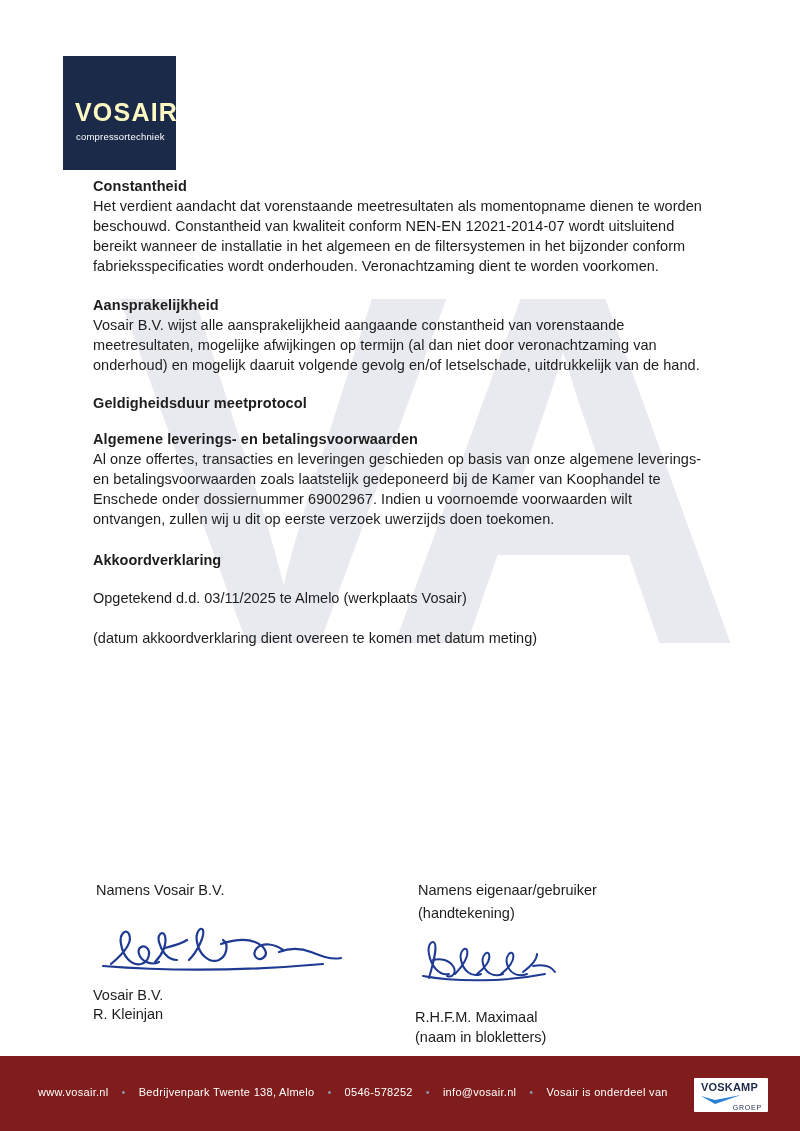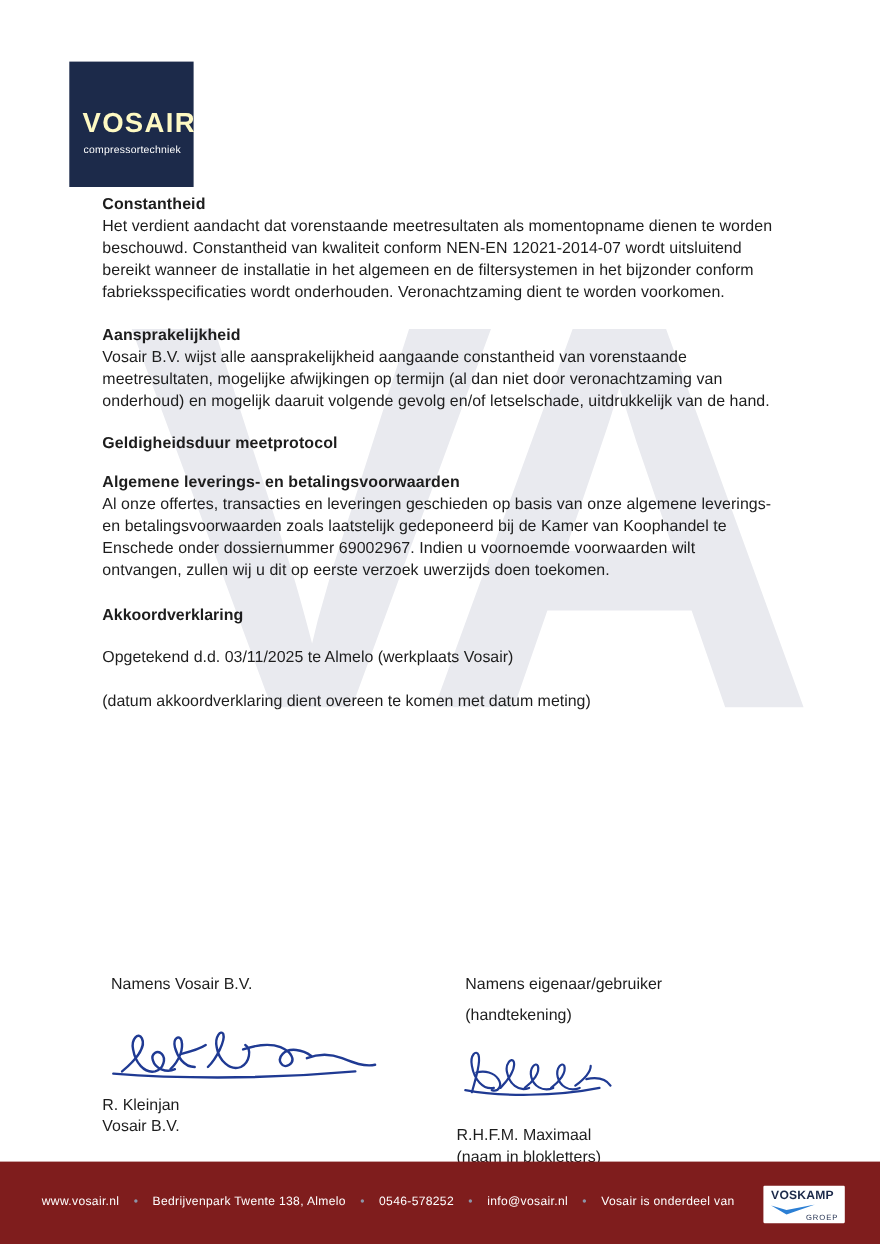--- a/index.html
+++ b/index.html
@@ -117,21 +117,21 @@
   .sign-col {
     width: 50%;
     position: relative;
   }
   .sign-col.right {
     padding-left: 30px;
   }
   .sign-head {
     font-size: 14.5px;
     line-height: 1.35;
-    margin: 8px;
+    margin: 3px;
   }
   .sign-graphic {
     height: 82px;
     position: relative;
   }
   .sign-graphic svg {
     position: absolute;
     left: 0;
     top: 0;
   }
@@ -250,22 +250,22 @@
             <path d="M18 60 C30 50 40 38 36 30 C33 24 26 30 28 40 C30 52 38 62 48 60 C56 58 58 48 54 44 C50 40 44 44 46 50 C48 57 58 62 66 58"></path>
             <path d="M62 58 C70 50 74 40 72 32 C70 26 64 30 66 38 C68 46 74 56 84 56"></path>
             <path d="M72 44 C80 42 88 40 94 36"></path>
             <path d="M96 56 C104 48 112 32 110 26 C108 22 102 28 104 38 C106 50 116 60 126 56 C134 52 136 40 130 36"></path>
             <path d="M128 40 C140 36 152 34 162 38 C172 42 176 50 170 54 C164 58 158 50 164 44 C170 38 182 40 190 46"></path>
             <path d="M186 48 C196 44 208 44 218 48 C228 52 238 56 248 54"></path>
             <path d="M10 62 C60 66 140 68 230 60"></path>
           </g>
         </svg>
       </div>
+      <p class="sign-foot">Vosair B.V.</p>
       <p class="sign-foot">R. Kleinjan</p>
-      <p class="sign-foot">Vosair B.V.</p>
     </div>
 
     <div class="sign-col right">
       <p class="sign-head">Namens eigenaar/gebruiker</p>
       <p class="sign-head">(handtekening)</p>
       <div class="sign-graphic">
         <svg width="200" height="66" viewBox="0 0 200 66" xmlns="http://www.w3.org/2000/svg" aria-hidden="true">
           <g fill="none" stroke="#1f3a93" stroke-width="2" stroke-linecap="round">
             <path d="M14 52 C18 38 22 24 20 18 C18 13 12 18 14 28 C16 40 24 50 34 48"></path>
             <path d="M18 34 C26 32 34 34 38 40 C42 46 38 52 32 50"></path>

